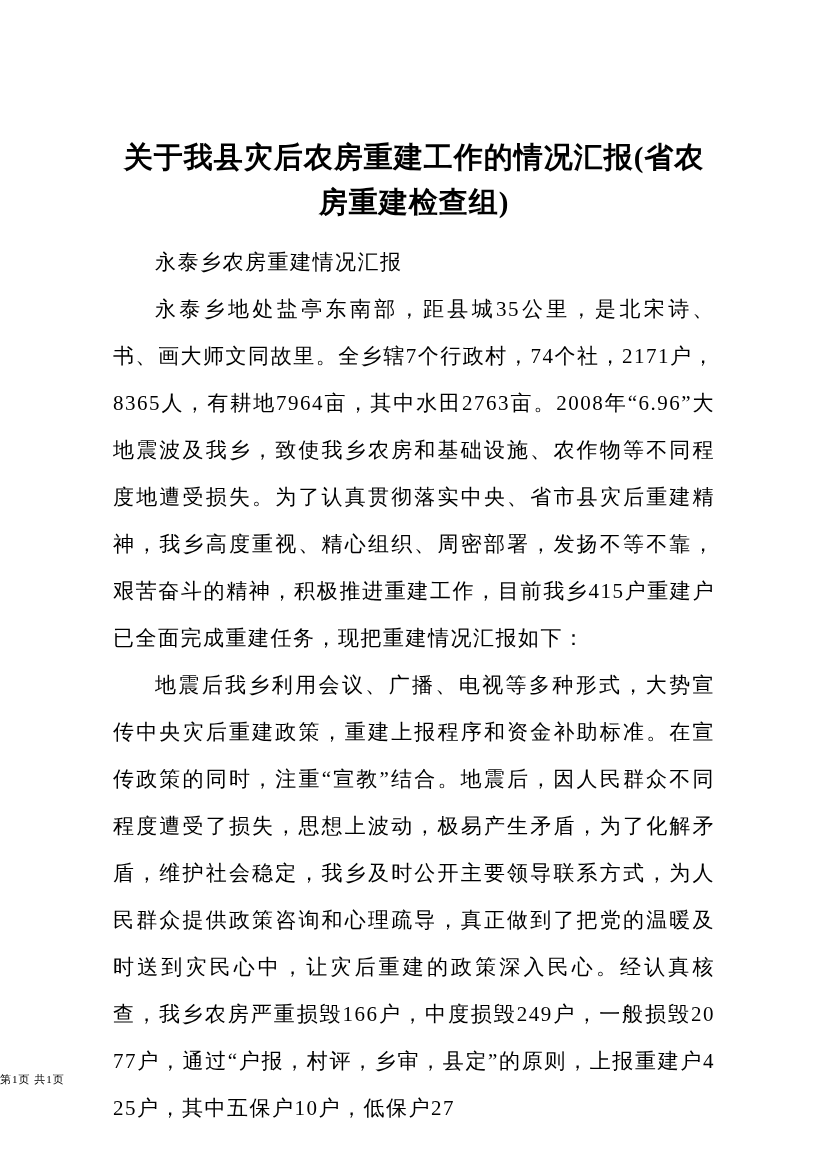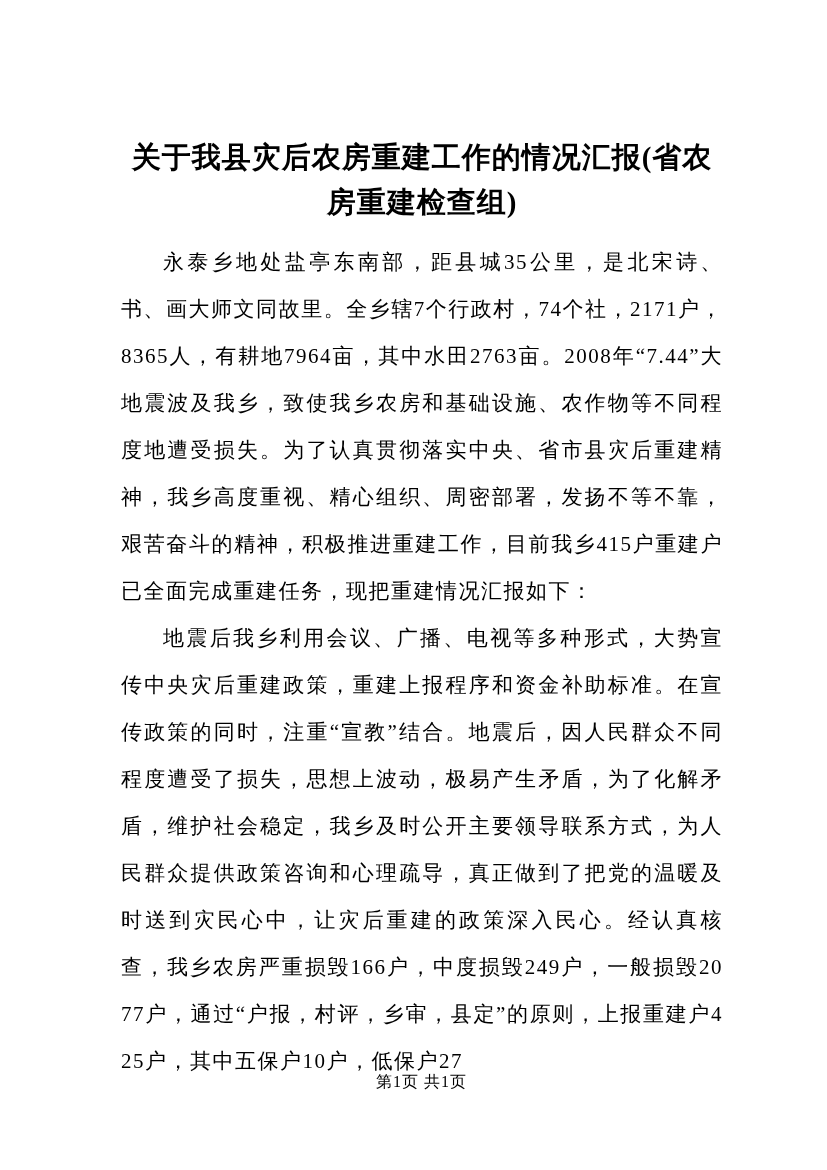--- a/index.html
+++ b/index.html
@@ -10,21 +10,21 @@
   body {
     width: 827px;
     height: 1170px;
     position: relative;
     font-family: "Liberation Serif", "DejaVu Serif", serif;
     color: #000000;
     overflow: hidden;
   }
   .page {
     position: absolute;
-    left: 8px;
+    left: 0;
     top: 0;
     width: 798px;
     height: 1170px;
     background: #ffffff;
   }
   .content {
     position: absolute;
     left: 113px;
     top: 135px;
     width: 602px;
@@ -44,30 +44,30 @@
     text-align: justify;
     text-indent: 2em;
     margin: 0;
     word-break: break-all;
   }
   .footer {
     position: absolute;
     left: 0;
     top: 1072px;
     width: 827px;
-    text-align: center;
-    font-size: 16px;
+    font-size: 11px;
     letter-spacing: 1px;
   }
 </style>
 </head>
 <body>
 
 <div class="page">
   <div class="content">
     <h1 class="doc-title">关于我县灾后农房重建工作的情况汇报(省农房重建检查组)</h1>
-    <p class="para">永泰乡地处盐亭东南部，距县城35公里，是北宋诗、书、画大师文同故里。全乡辖7个行政村，74个社，2171户，8365人，有耕地7964亩，其中水田2763亩。2008年“7.44”大地震波及我乡，致使我乡农房和基础设施、农作物等不同程度地遭受损失。为了认真贯彻落实中央、省市县灾后重建精神，我乡高度重视、精心组织、周密部署，发扬不等不靠，艰苦奋斗的精神，积极推进重建工作，目前我乡415户重建户已全面完成重建任务，现把重建情况汇报如下：</p>
+    <p class="para">永泰乡农房重建情况汇报</p>
+    <p class="para">永泰乡地处盐亭东南部，距县城35公里，是北宋诗、书、画大师文同故里。全乡辖7个行政村，74个社，2171户，8365人，有耕地7964亩，其中水田2763亩。2008年“6.96”大地震波及我乡，致使我乡农房和基础设施、农作物等不同程度地遭受损失。为了认真贯彻落实中央、省市县灾后重建精神，我乡高度重视、精心组织、周密部署，发扬不等不靠，艰苦奋斗的精神，积极推进重建工作，目前我乡415户重建户已全面完成重建任务，现把重建情况汇报如下：</p>
     <p class="para">地震后我乡利用会议、广播、电视等多种形式，大势宣传中央灾后重建政策，重建上报程序和资金补助标准。在宣传政策的同时，注重“宣教”结合。地震后，因人民群众不同程度遭受了损失，思想上波动，极易产生矛盾，为了化解矛盾，维护社会稳定，我乡及时公开主要领导联系方式，为人民群众提供政策咨询和心理疏导，真正做到了把党的温暖及时送到灾民心中，让灾后重建的政策深入民心。经认真核查，我乡农房严重损毁166户，中度损毁249户，一般损毁2077户，通过“户报，村评，乡审，县定”的原则，上报重建户425户，其中五保户10户，低保户27</p>
   </div>
   <div class="footer">
     <span>第1页 共1页</span>
   </div>
 </div>
 
 </body></html>

